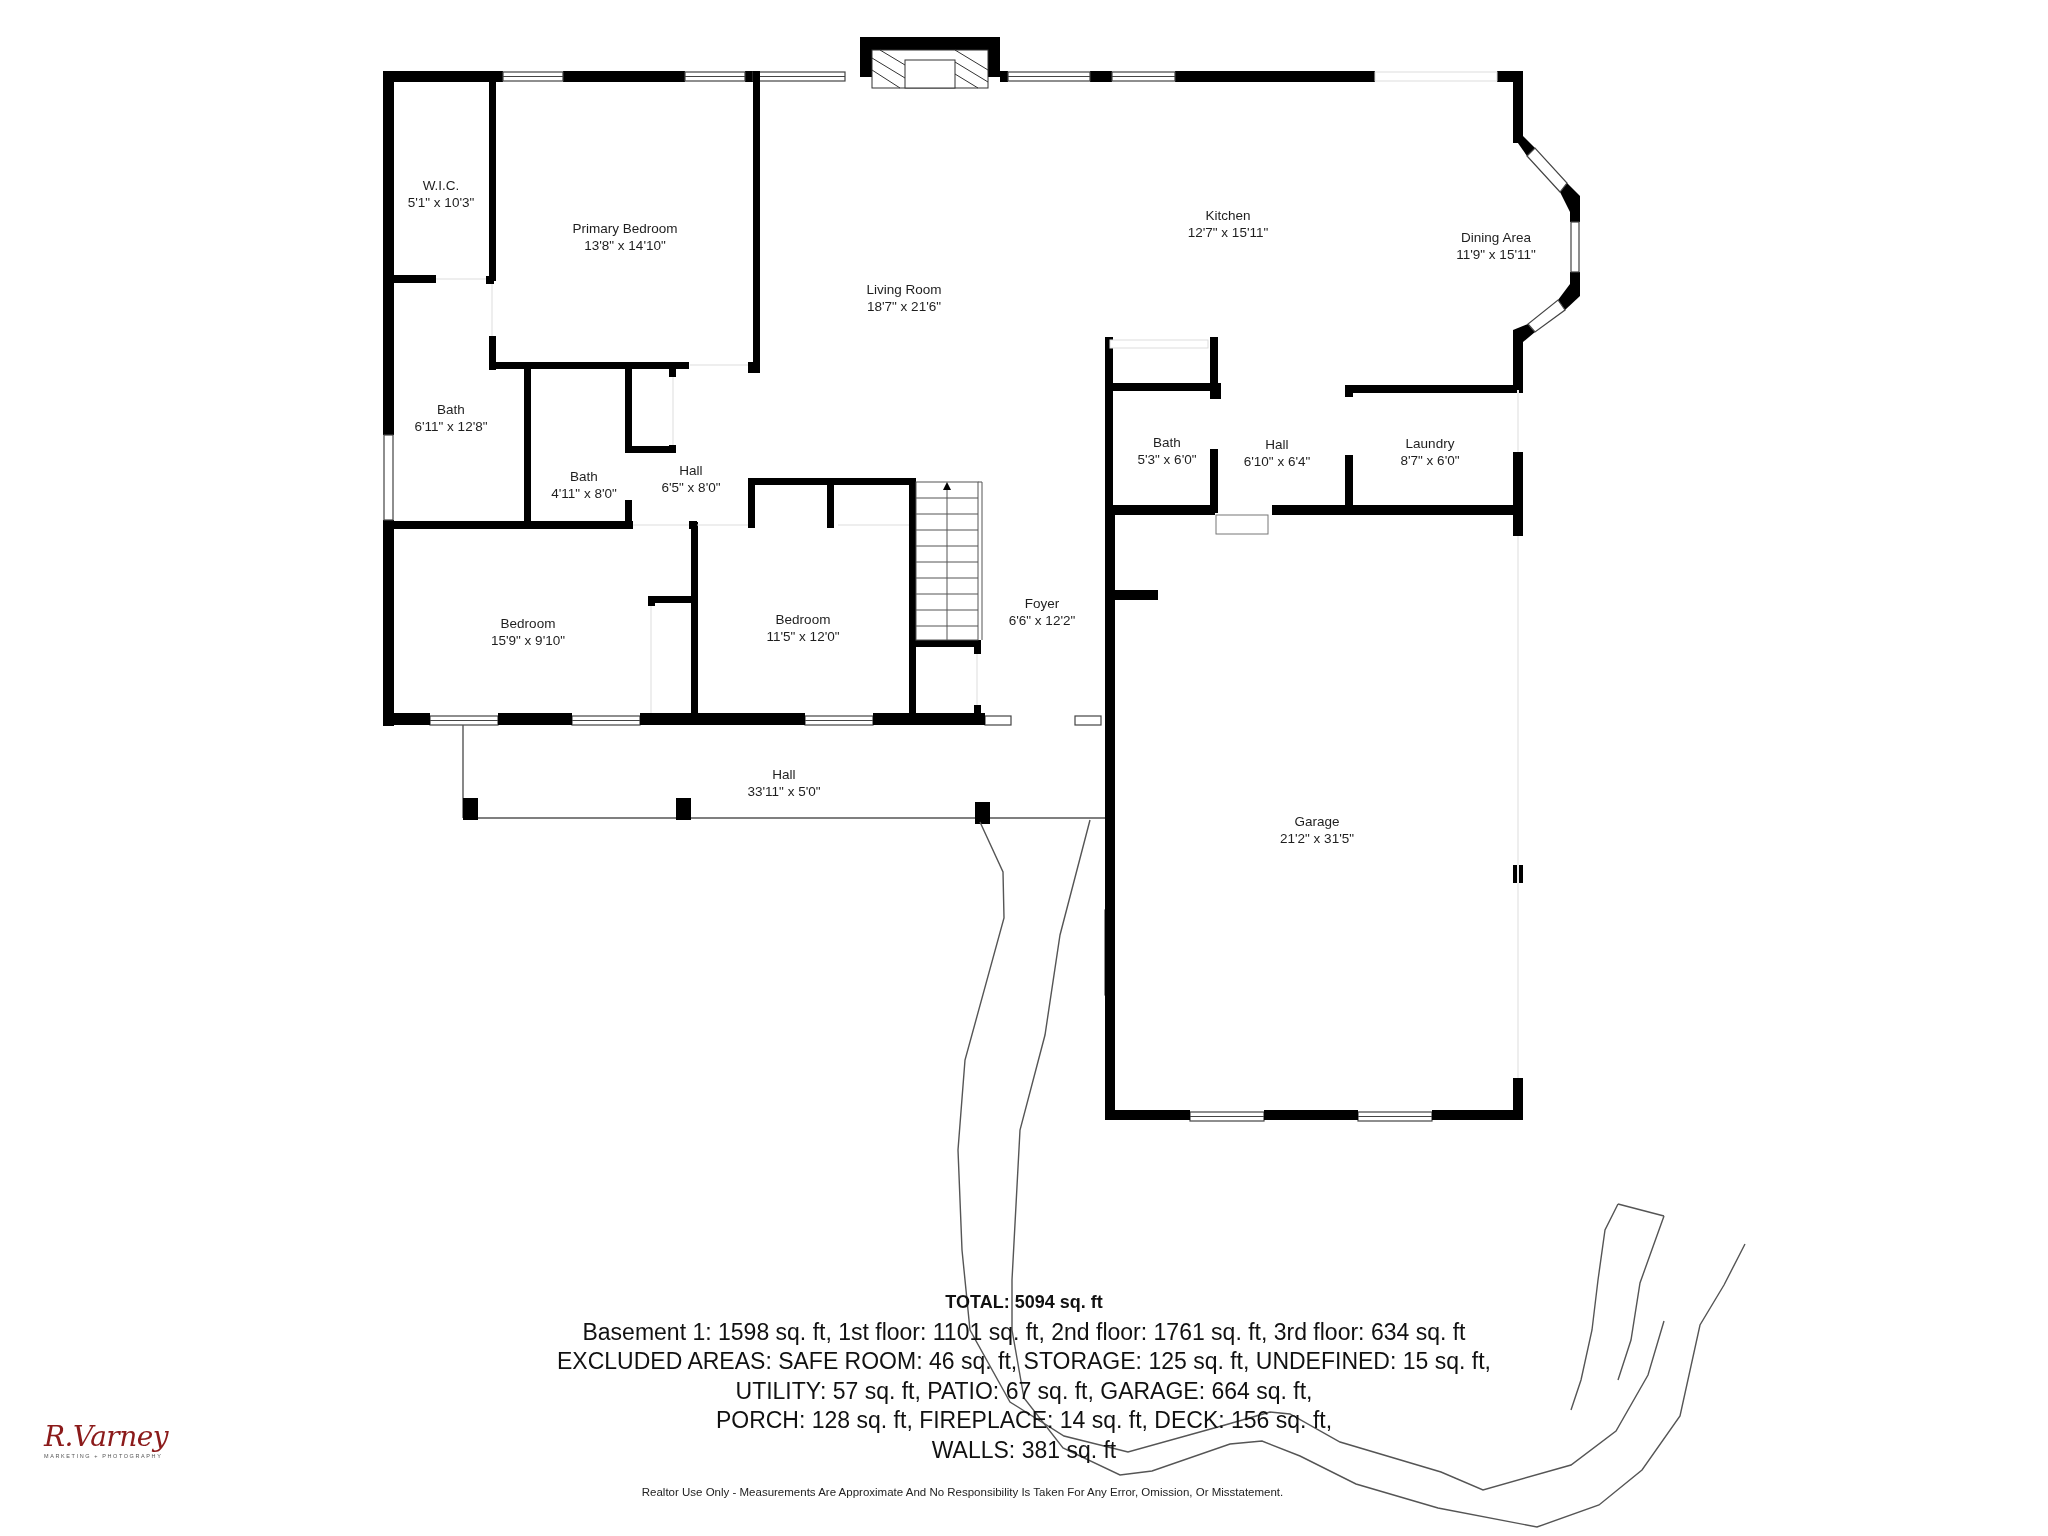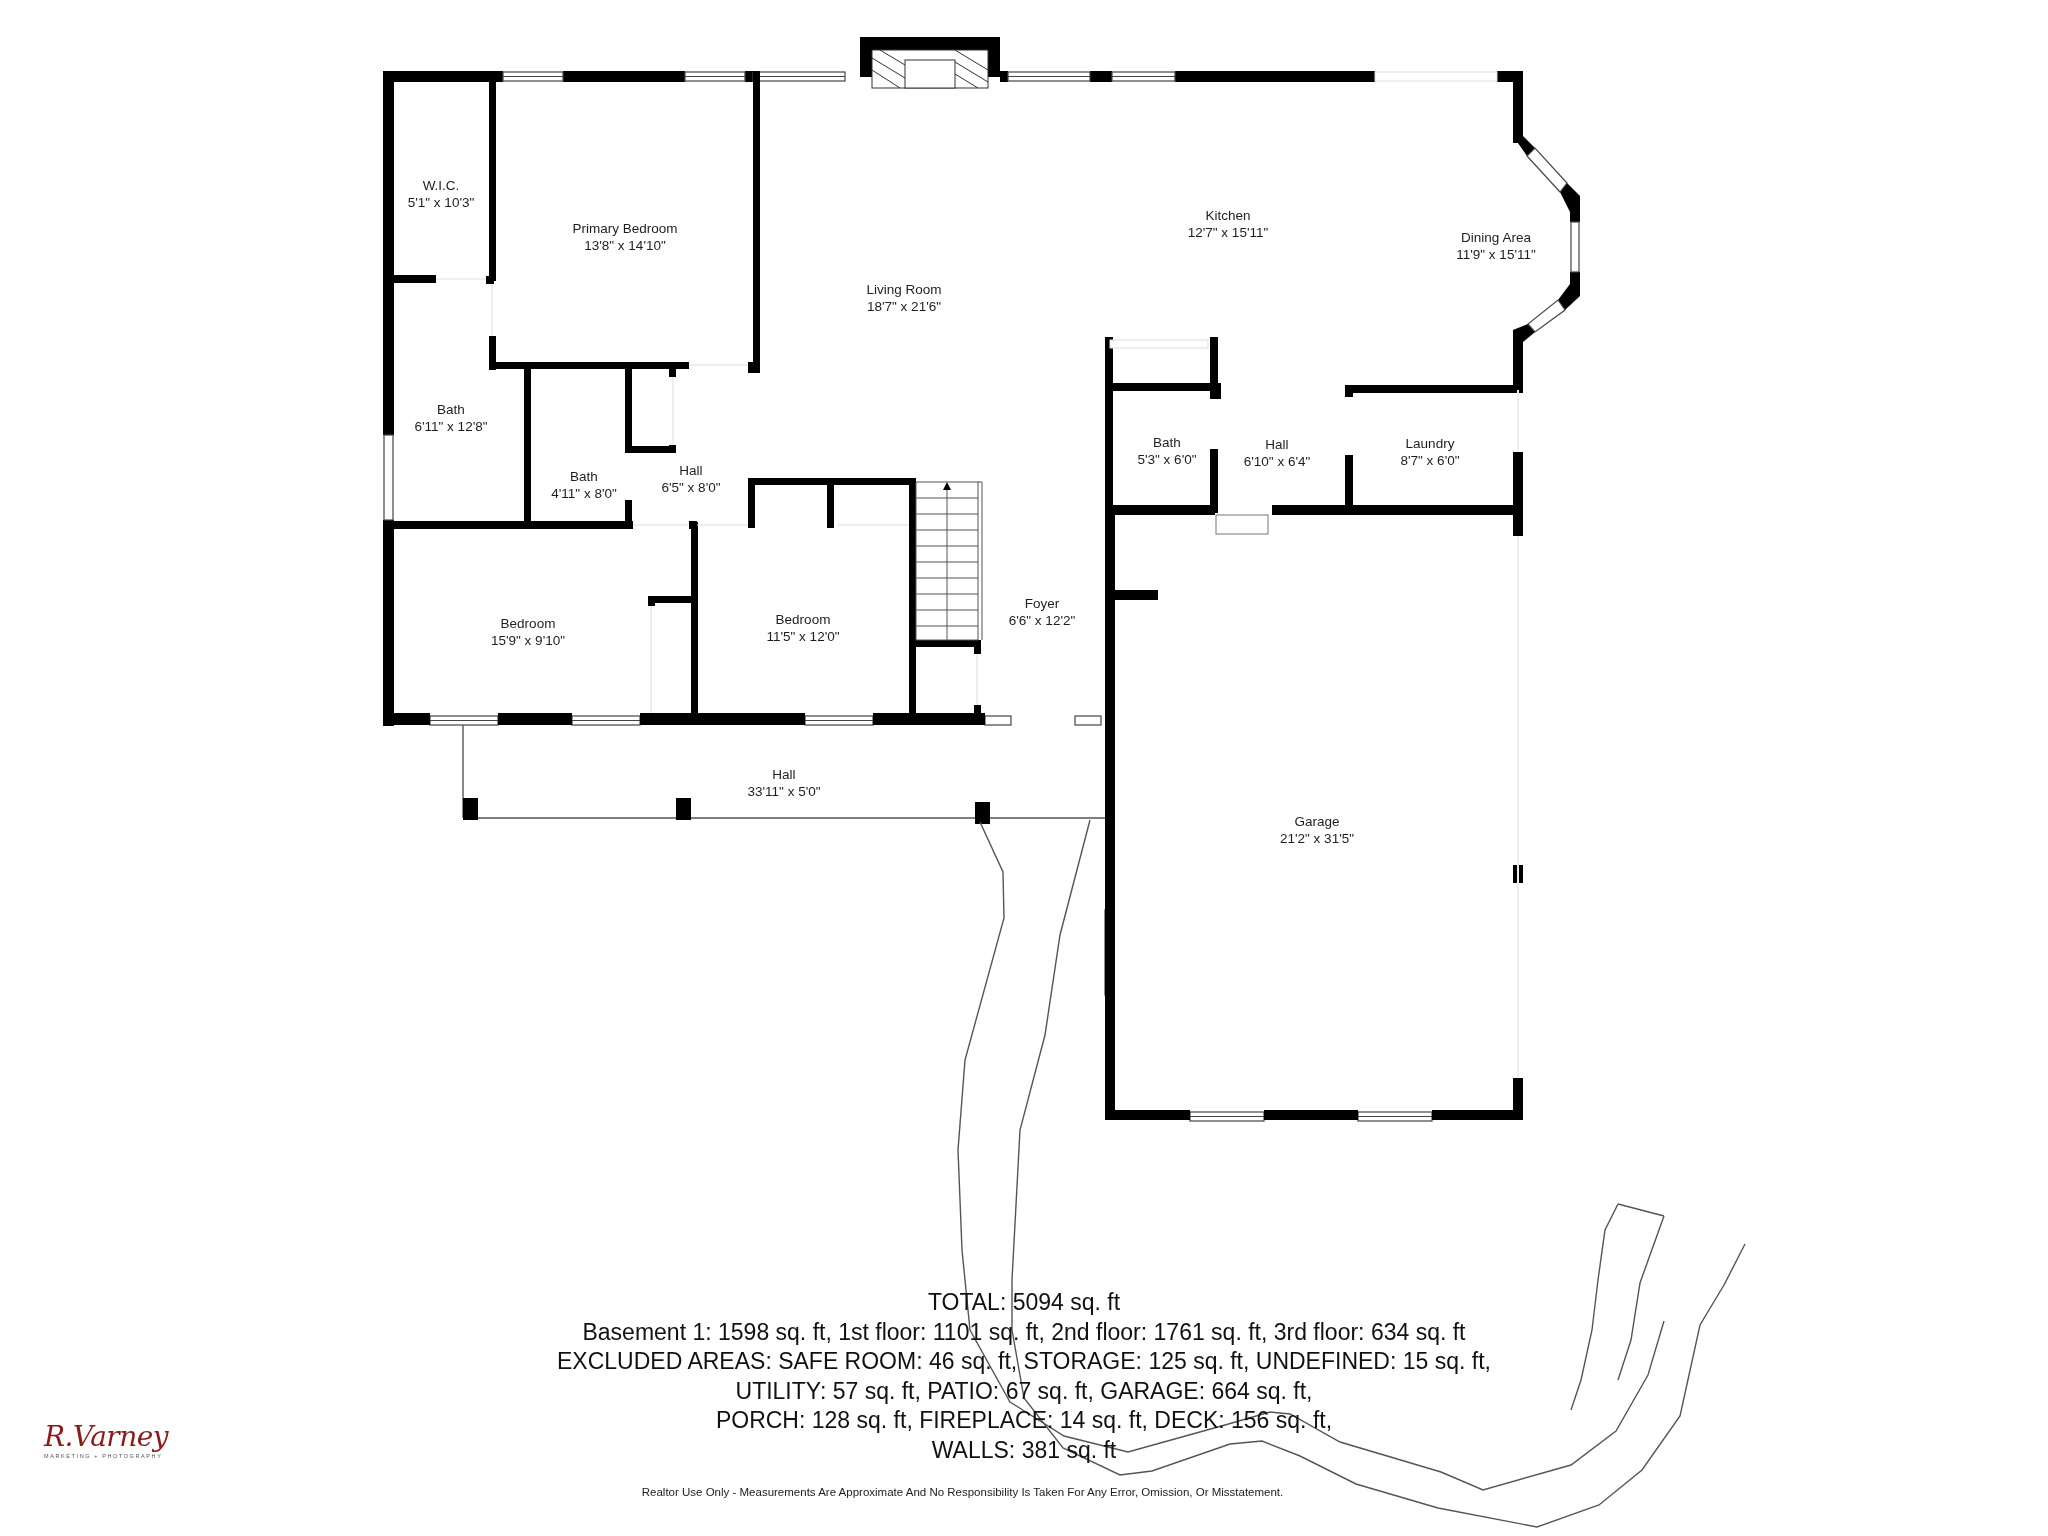--- a/index.html
+++ b/index.html
@@ -4,21 +4,21 @@
 <style>
   html, body { margin:0; padding:0; background:#ffffff; }
   body { width:2048px; height:1536px; position:relative; overflow:hidden; font-family:"Liberation Sans", "DejaVu Sans", sans-serif; color:#1a1a1a; }
   #plan { position:absolute; left:0; top:0; width:2048px; height:1536px; }
   .wall { fill:#000; }
   .win { fill:#fff; stroke:#444; stroke-width:1.2; }
   .thin { fill:none; stroke:#555; stroke-width:1.4; }
   .room-label { position:absolute; transform:translate(-50%,-50%); text-align:center; font-size:13.5px; line-height:17px; white-space:nowrap; color:#1e1e1e; }
   .room-label .dim { display:block; }
   .summary { position:absolute; left:0; width:2048px; top:1288px; text-align:center; font-family:"Liberation Sans", sans-serif; font-size:23px; line-height:29.5px; color:#111; }
-  .summary .total { font-weight:normal; font-size:23px; }
+  .summary .total { font-weight:bold; font-size:18px; }
   .disclaimer { position:absolute; left:0; width:1925px; top:1486px; text-align:center; font-size:11.5px; color:#222; }
   .logo { position:absolute; left:44px; top:1406px; width:130px; height:50px;margin-top:16px; }
   .logo .script { font-family:"DejaVu Serif", serif; font-style:italic; color:#8b1a1a; font-size:28px; letter-spacing:-0.5px; line-height:30px; display:block; }
   .logo .tag { display:block; font-size:5.5px; letter-spacing:1.6px; color:#555; margin-top:1px; }
 </style>
 </head>
 <body>
 
 <svg id="plan" viewBox="0 0 2048 1536" xmlns="http://www.w3.org/2000/svg">
 

